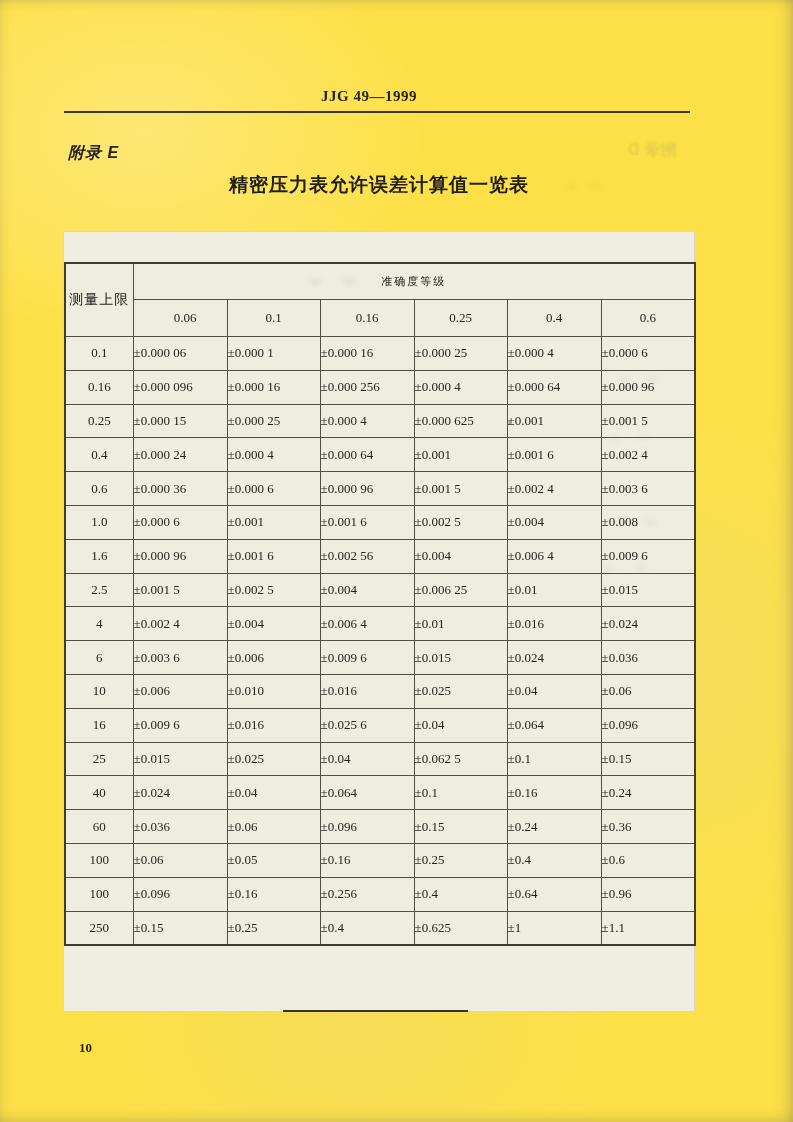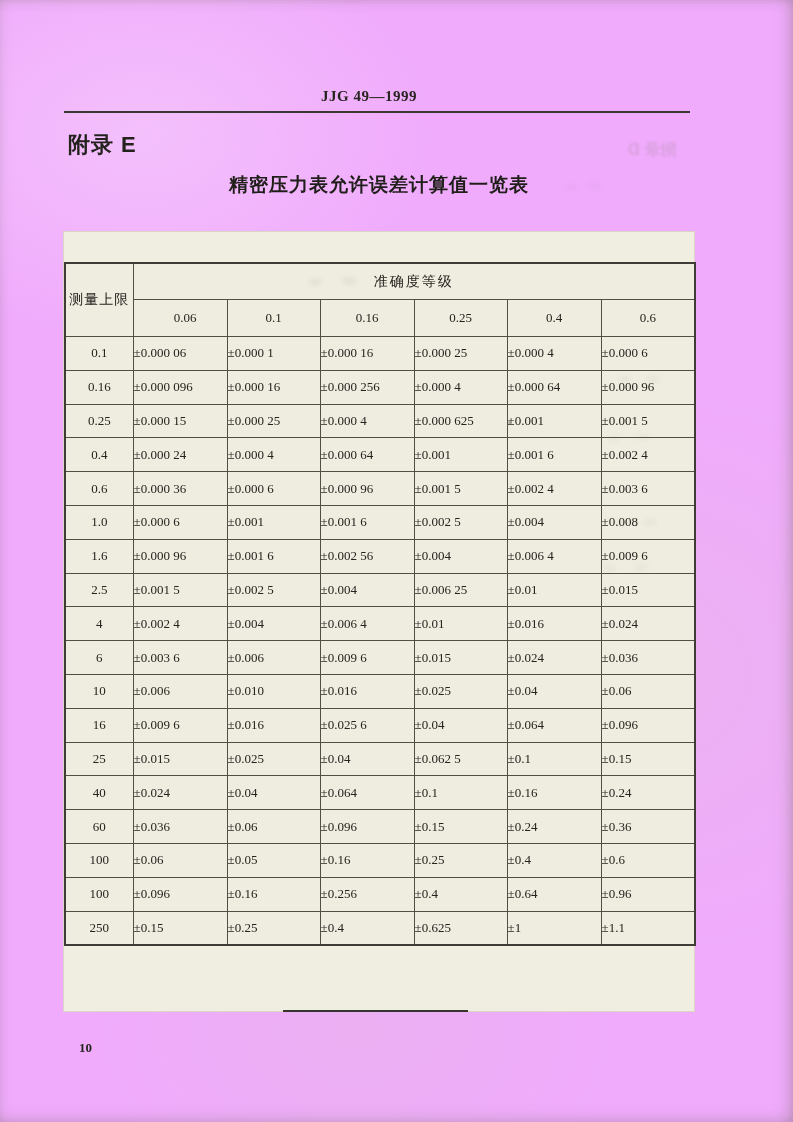--- a/index.html
+++ b/index.html
@@ -4,21 +4,21 @@
 <style>
   html,body{margin:0;padding:0;}
   body{
     width:793px;height:1122px;position:relative;overflow:hidden;
     background:#e9e5d8;
     font-family:"Liberation Serif","DejaVu Serif",serif;
     color:#24231e;
   }
   .page{
     position:absolute;inset:0;
-    background:#f0abfc;
+    background:#fde047;
     box-shadow:inset -10px 0 16px -8px rgba(110,105,90,.38),
                inset 0 8px 14px -9px rgba(110,105,90,.28),
                inset 0 -10px 16px -9px rgba(110,105,90,.25),
                inset 8px 0 14px -9px rgba(120,115,100,.18);
   }
   
   .page::before{
     content:"";position:absolute;inset:0;pointer-events:none;
     background:
       radial-gradient(420px 300px at 18% 12%, rgba(255,255,252,.25), rgba(255,255,252,0) 70%),
@@ -26,23 +26,23 @@
       radial-gradient(380px 260px at 45% 92%, rgba(205,199,180,.15), rgba(205,199,180,0) 70%);
   }
   .doc-code{
     position:absolute;left:54px;top:88px;width:630px;text-align:center;
     font-size:15px;font-weight:bold;letter-spacing:.5px;color:#26251f;
   }
   .header-rule{
     position:absolute;left:64px;top:111px;width:626px;height:2px;background:#3a3833;
   }
   .appendix{
-    position:absolute;left:68px;top:130px;
+    position:absolute;left:68px;top:143px;
     font-family:"Liberation Sans","DejaVu Sans",sans-serif;
-    font-size:22px;font-weight:bold;letter-spacing:1px;color:#23221d;
+    font-size:16px;font-weight:bold;letter-spacing:1px;color:#23221d;font-style:italic;
   }
   .title{
     position:absolute;left:64px;top:172px;width:630px;text-align:center;
     font-family:"Liberation Sans","DejaVu Sans",sans-serif;
     font-size:19px;font-weight:bold;letter-spacing:1px;color:#1f1e19;
   }
   .panel{
     position:absolute;left:63px;top:231px;width:632px;height:781px;
     background:#f0ede1;
     border:1px solid rgba(190,185,168,.45);
@@ -58,21 +58,21 @@
     background:#efece0;
     font-size:13px;color:#24231e;
   }
   table.err td,table.err th{
     border:1px solid #504e45;
     padding:0;margin:0;
     font-weight:normal;
     overflow:hidden;white-space:nowrap;
   }
   table.err{border:2px solid #3e3c35;}
-  .hdr-group{height:35px;text-align:center;font-size:14px;letter-spacing:2px;}
+  .hdr-group{height:35px;text-align:center;font-size:11px;letter-spacing:2px;}
   .hdr-limit{text-align:center;font-size:14px;letter-spacing:1px;}
   .hdr-class{height:37px;text-align:center;font-size:13px;}
   .limit-cell{text-align:center;font-size:13px;}
   .value-cell{text-align:left;padding-left:14px;font-size:13px;}
   tbody.body-rows tr{height:33.8px;}
   .footer-rule{
     position:absolute;left:283px;top:1010px;width:185px;height:2px;background:#35342e;
   }
   .page-number{
     position:absolute;left:79px;top:1040px;

